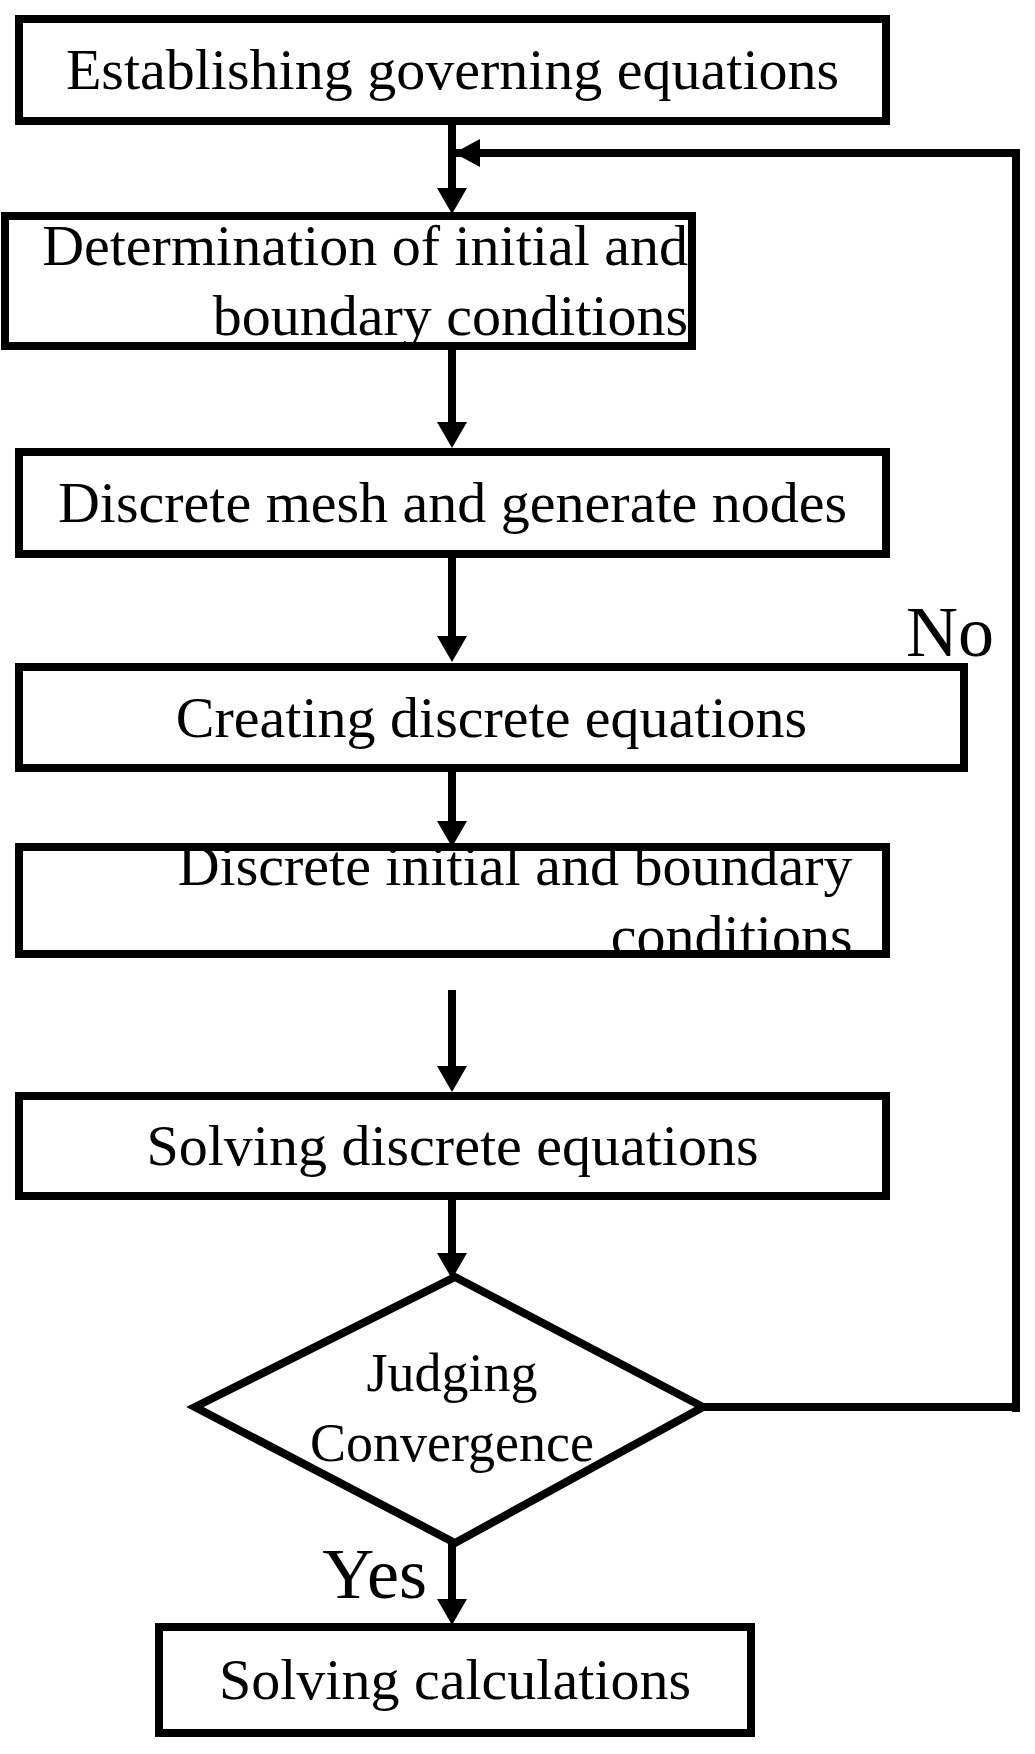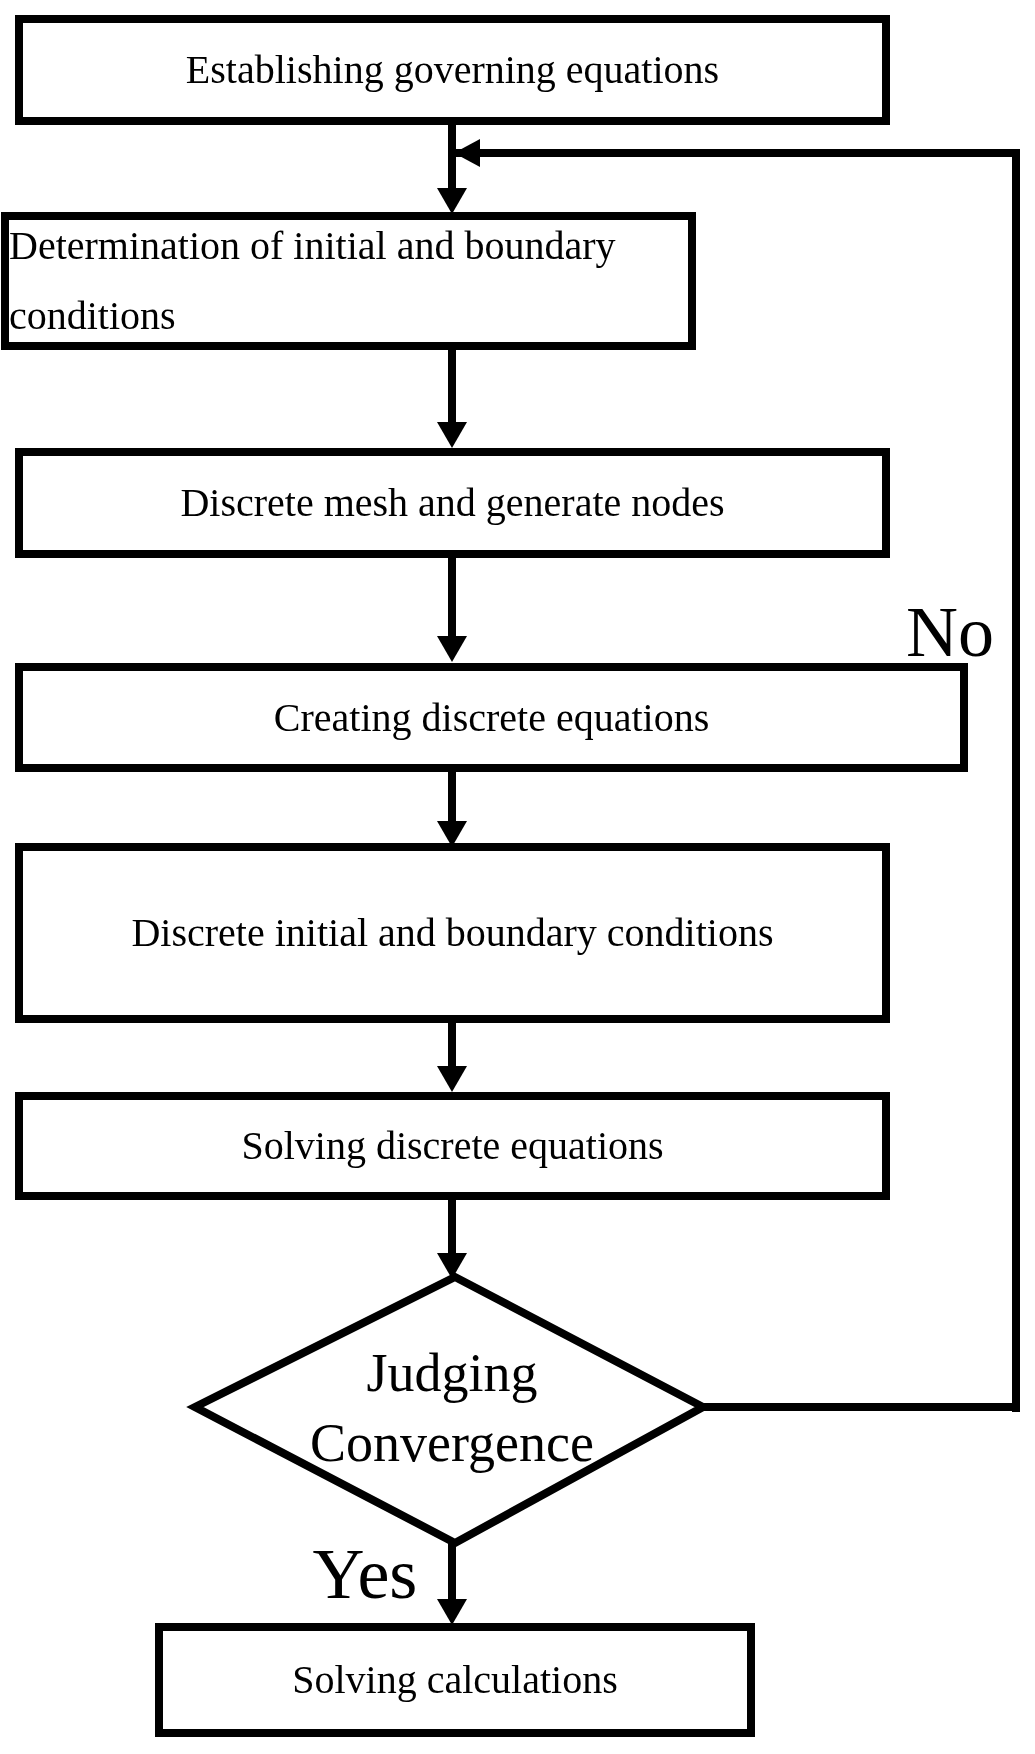--- a/index.html
+++ b/index.html
@@ -18,32 +18,32 @@
   }
   
   .node {
     position: absolute;
     box-sizing: border-box;
     border: 8px solid #000000;
     background: #ffffff;
     display: flex;
     align-items: center;
     justify-content: center;
-    text-align: left;
-    font-size: 40px;
+    text-align: right;
+    font-size: 58px;
     line-height: 70px;
     z-index: 2;
   }
   .node span { display: inline-block; }
   .n1 { left: 15px;  top: 15px;   width: 875px; height: 110px; }
   .n2 { left: 1px;  top: 212px;  width: 695px; height: 138px; }
   .n2 span { max-width: 800px; }
   .n3 { left: 15px;  top: 448px;  width: 875px; height: 110px; }
   .n4 { left: 15px;  top: 663px;  width: 953px; height: 109px; }
-  .n5 { left: 15px;  top: 843px;  width: 875px; height: 180px; }
+  .n5 { left: 15px;  top: 843px;  width: 875px; height: 115px; }
   .n5 span { max-width: 800px; }
   .n6 { left: 15px;  top: 1092px; width: 875px; height: 108px; }
   .n8 { left: 155px; top: 1623px; width: 600px; height: 114px; }
   
   .line {
     position: absolute;
     background: #000000;
     z-index: 1;
   }
   .vseg { left: 448px; width: 8px; }
@@ -108,21 +108,21 @@
     z-index: 4;
   }
   .diamond-text span { max-width: 420px; display: inline-block; }
   
   .edge-label {
     position: absolute;
     font-size: 72px;
     line-height: 60px;
     z-index: 4;
   }
-  .yes-label { left: 295px; top: 1544px; width: 140px; text-align: center; }
+  .yes-label { left: 287px; top: 1544px; width: 140px; text-align: right; }
   .no-label  { left: 900px; top: 602px;  width: 100px; text-align: center; }
 </style>
 </head>
 <body>
 
 <div class="stage">
 
   <div class="line vseg seg1"></div>
   <div class="line vseg seg2"></div>
   <div class="line vseg seg3"></div>

